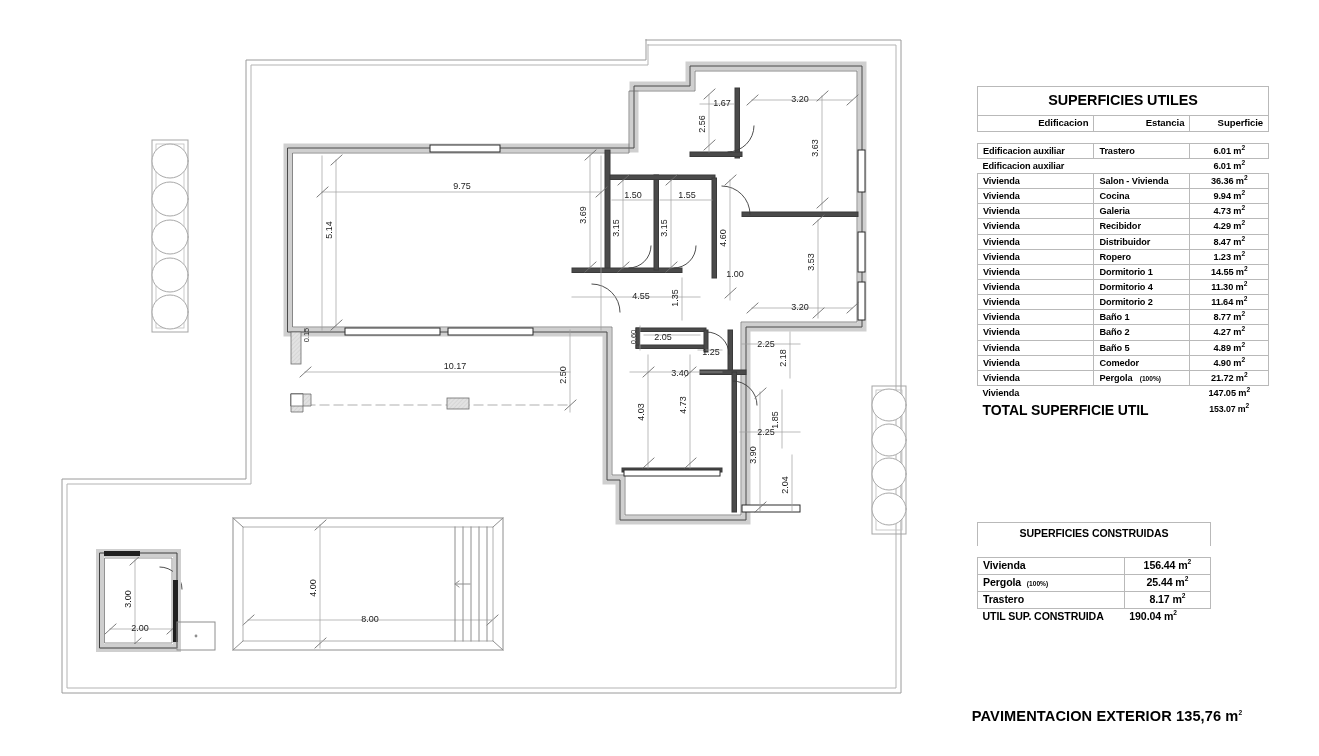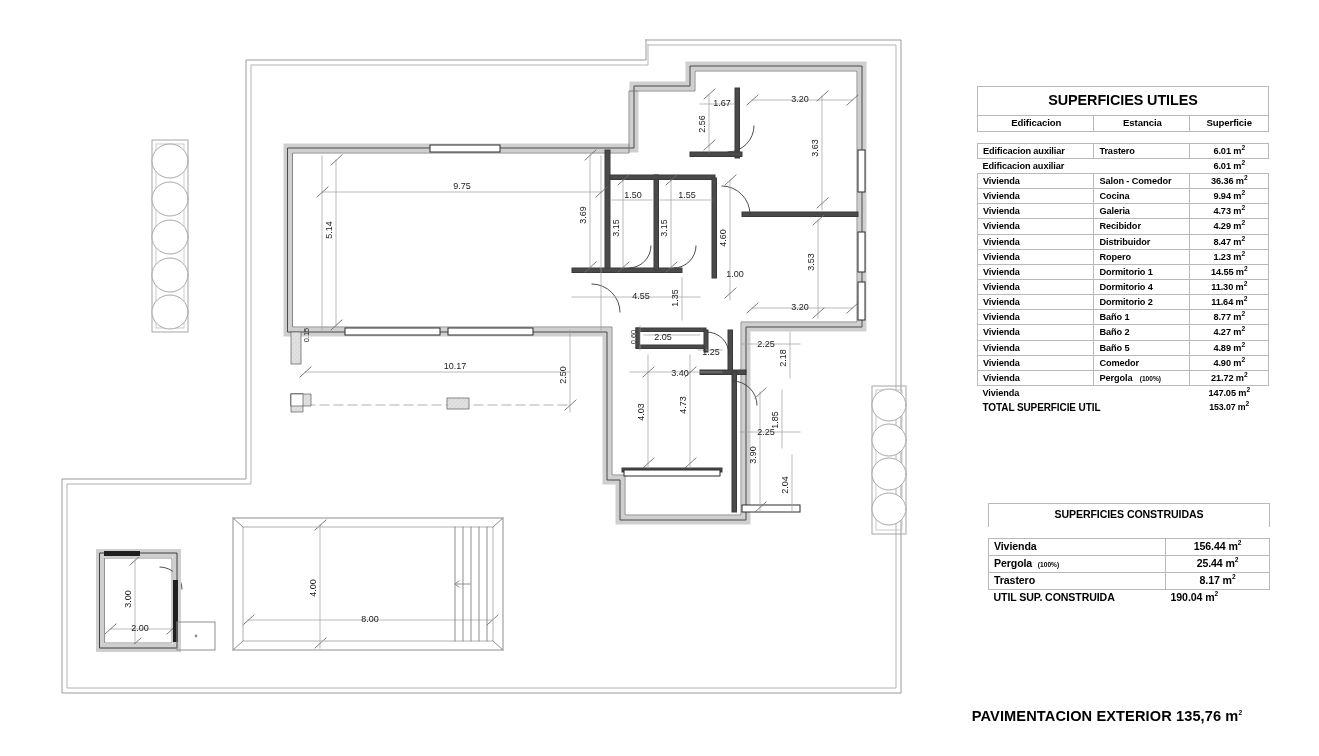--- a/index.html
+++ b/index.html
@@ -7,45 +7,45 @@
   body{
     width:1319px;height:756px;position:relative;overflow:hidden;
     font-family:"Liberation Sans", sans-serif;
     color:#000;
   }
   #plan-svg{position:absolute;left:0;top:0;}
 
   
   .table-block{position:absolute;}
   #tbl-utiles{left:977px;top:86px;width:292px;}
-  #tbl-construidas{left:977px;top:503px;width:282px;margin-left:11px;}
+  #tbl-construidas{left:977px;top:522px;width:234px;}
 
   table.areas{border-collapse:collapse;width:100%;font-size:9.2px;padding-left:24px;}
   table.areas td,table.areas th{
     padding:1px 5px;line-height:1.32;
     font-weight:bold;letter-spacing:-0.1px;
   }
   .tbl-title{
     text-align:center;font-size:14.4px;font-weight:bold;
     letter-spacing:0.2px;padding:4px 0 5px 0 !important;
     border:1px solid #b9b9b9;border-bottom:none;
   }
   .hdr td{
-    text-align:center;border:1px solid #b9b9b9;
+    text-align:right;border:1px solid #b9b9b9;
     font-size:9.6px;padding:2.5px 0 3px 0;
   }
-  .hdr td.left-al{text-align:center;padding-left:6px;}
+  .hdr td.left-al{text-align:right;padding-left:6px;}
   .spacer td{border:none;height:9px;padding:0;}
   .row td{border:1px solid #b9b9b9;}
   .row td.c-edif{width:40%;}
   .row td.c-est{width:33%;}
   .row td.c-sup{width:27%;text-align:center;}
   .sub td{border:none;padding-top:1.5px;padding-bottom:1.5px;}
   .sub td.c-sup{text-align:center;}
-  .total td{border:none;font-size:10px;padding-top:1px;}
+  .total td{border:none;font-size:14px;padding-top:1px;}
   .total td.c-sup{text-align:center;font-size:8.8px;}
   .pct{font-size:6.6px;font-weight:bold;letter-spacing:0;}
   .sup2{font-size:6.6px;vertical-align:super;line-height:0;}
 
   
   #tbl-construidas table.areas td{font-size:10.6px;}
   #tbl-construidas .tbl-title{font-size:14.2px;}
   #tbl-construidas .hdr td{font-size:9.6px;font-weight:bold;}
   #tbl-construidas .row td.c-nom{width:63%;text-align:left;}
   #tbl-construidas .row td.c-area{width:37%;text-align:center;}
@@ -365,21 +365,21 @@
           <td class="c-edif">Edificacion auxiliar</td>
           <td class="c-est">Trastero</td>
           <td class="c-sup">6.01 m<span class="sup2">2</span></td>
         </tr>
         <tr class="sub">
           <td class="c-edif" colspan="2">Edificacion auxiliar</td>
           <td class="c-sup">6.01 m<span class="sup2">2</span></td>
         </tr>
         <tr class="row">
           <td class="c-edif">Vivienda</td>
-          <td class="c-est">Salon - Comedor</td>
+          <td class="c-est">Salon - Vivienda</td>
           <td class="c-sup">36.36 m<span class="sup2">2</span></td>
         </tr>
         <tr class="row">
           <td class="c-edif">Vivienda</td>
           <td class="c-est">Cocina</td>
           <td class="c-sup">9.94 m<span class="sup2">2</span></td>
         </tr>
         <tr class="row">
           <td class="c-edif">Vivienda</td>
           <td class="c-est">Galeria</td>

